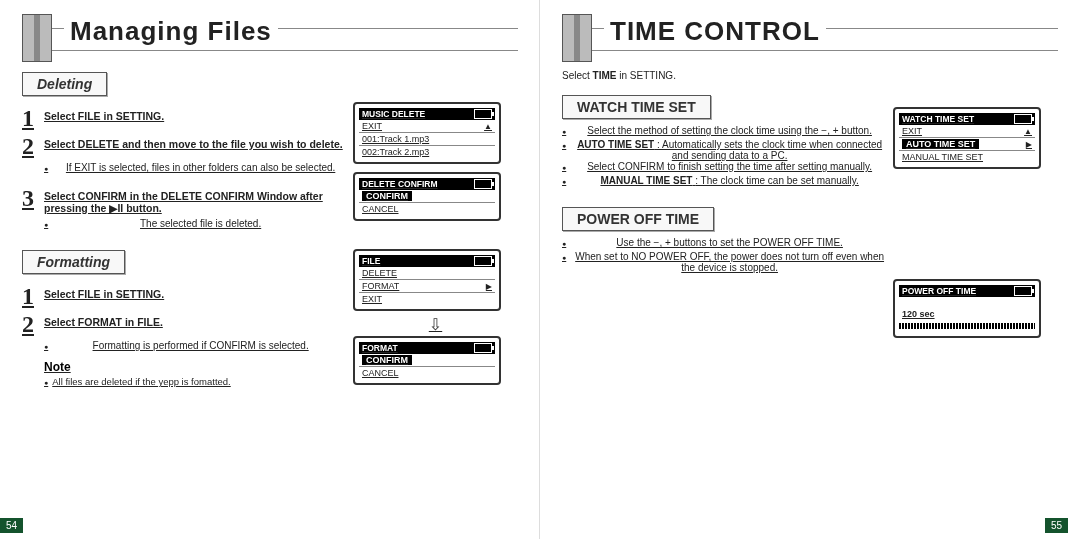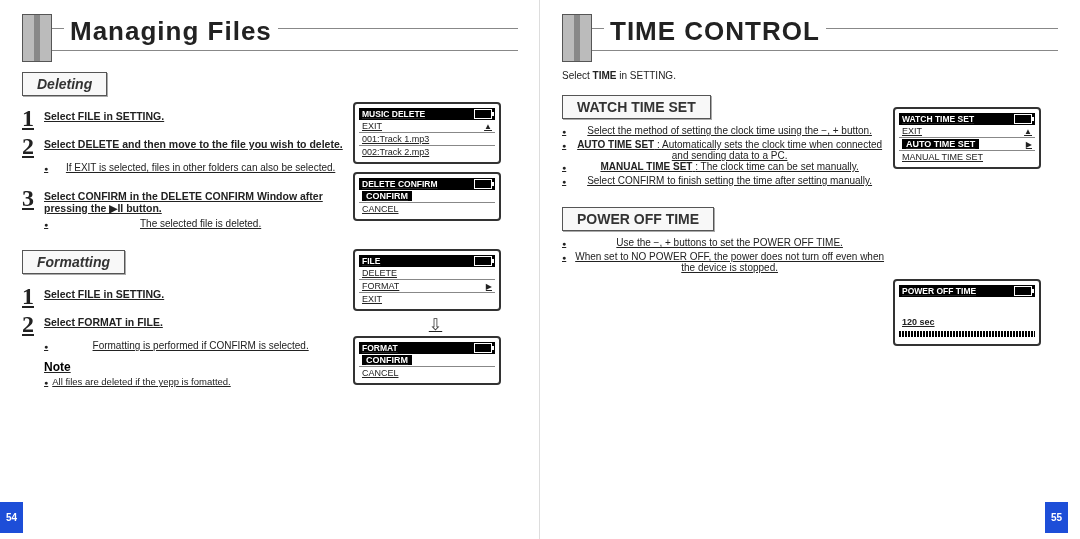--- a/index.html
+++ b/index.html
@@ -119,24 +119,24 @@
     display: flex;
     font-size: 9.5px;
   }
   .note-text::before {
     content:"●"; font-size:7px; margin-right:4px; line-height:14px;
   }
   .page-num {
     position: absolute;
     bottom: 6px;
     font-size: 10px;
-    font-weight: bold;
+    font-weight: normal;
     color: #fff;
-    background: #1d4ed8;
-    padding: 10px 6px;
+    background: #14532d;
+    padding: 2px 6px;
   }
   .page-num.left { left: 0; }
   .page-num.right { right: 12px; }
 
   
   .page-left .cols, .page-right .cols {
     display: flex;
     gap: 4px;
     text-decoration: underline;
   }
@@ -316,24 +316,24 @@
     <div class="cols">
       <div class="col-text">
         <div class="section-tag" style="font-style:normal">WATCH TIME SET</div>
         <div class="bullet" style="margin-left:0">
             <span class="bullet-body">Select the method of setting the clock time using the −, + button.</span>
           </div>
         <div class="bullet" style="margin-left:0">
             <span class="bullet-body"><span class="b">AUTO TIME SET</span> <span>: Automatically sets the clock time when connected and sending data to a PC.</span></span>
           </div>
         <div class="bullet" style="margin-left:0">
+            <span class="bullet-body">Select CONFIRM to finish setting the time after setting manually.</span>
+          </div>
+        <div class="bullet" style="margin-left:0">
             <span class="bullet-body"><span class="b">MANUAL TIME SET</span> <span>: The clock time can be set manually.</span></span>
-          </div>
-        <div class="bullet" style="margin-left:0">
-            <span class="bullet-body">Select CONFIRM to finish setting the time after setting manually.</span>
           </div>
 
         <div class="section-tag" style="font-style:normal; margin-top:18px">POWER OFF TIME</div>
         <div class="bullet" style="margin-left:0">
             <span class="bullet-body">Use the −, + buttons to set the POWER OFF TIME.</span>
           </div>
         <div class="bullet" style="margin-left:0">
             <span class="bullet-body">When set to NO POWER OFF, the power does not turn off even when the device is stopped.</span>
           </div>
       </div>
@@ -355,21 +355,21 @@
           <div class="row">
               <span>MANUAL TIME SET</span>
             </div>
         </div>
 
         <div class="lcd" style="margin-top:110px">
           <div class="titlebar">
               <span>POWER OFF TIME</span>
               <span class="batt"></span>
             </div>
-          <div class="row center" style="border:none; padding-top:20px">
+          <div class="row center" style="border:none; padding-top:12px">
               <span class="b">120 sec</span>
             </div>
           <div class="bar"></div>
         </div>
       </div>
     </div>
 
     <div class="page-num right">55</div>
   </div>
 </div>

